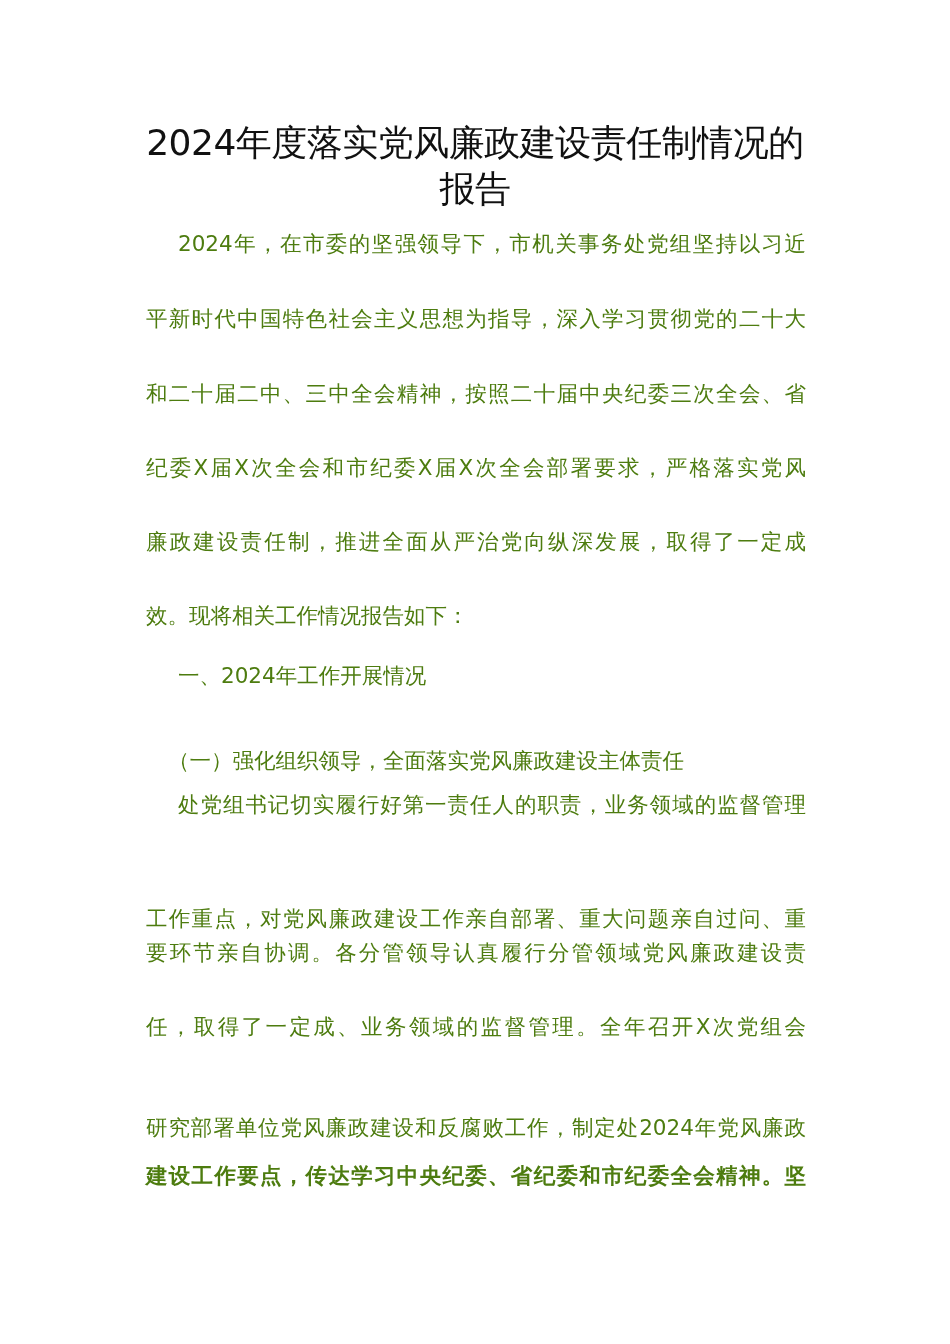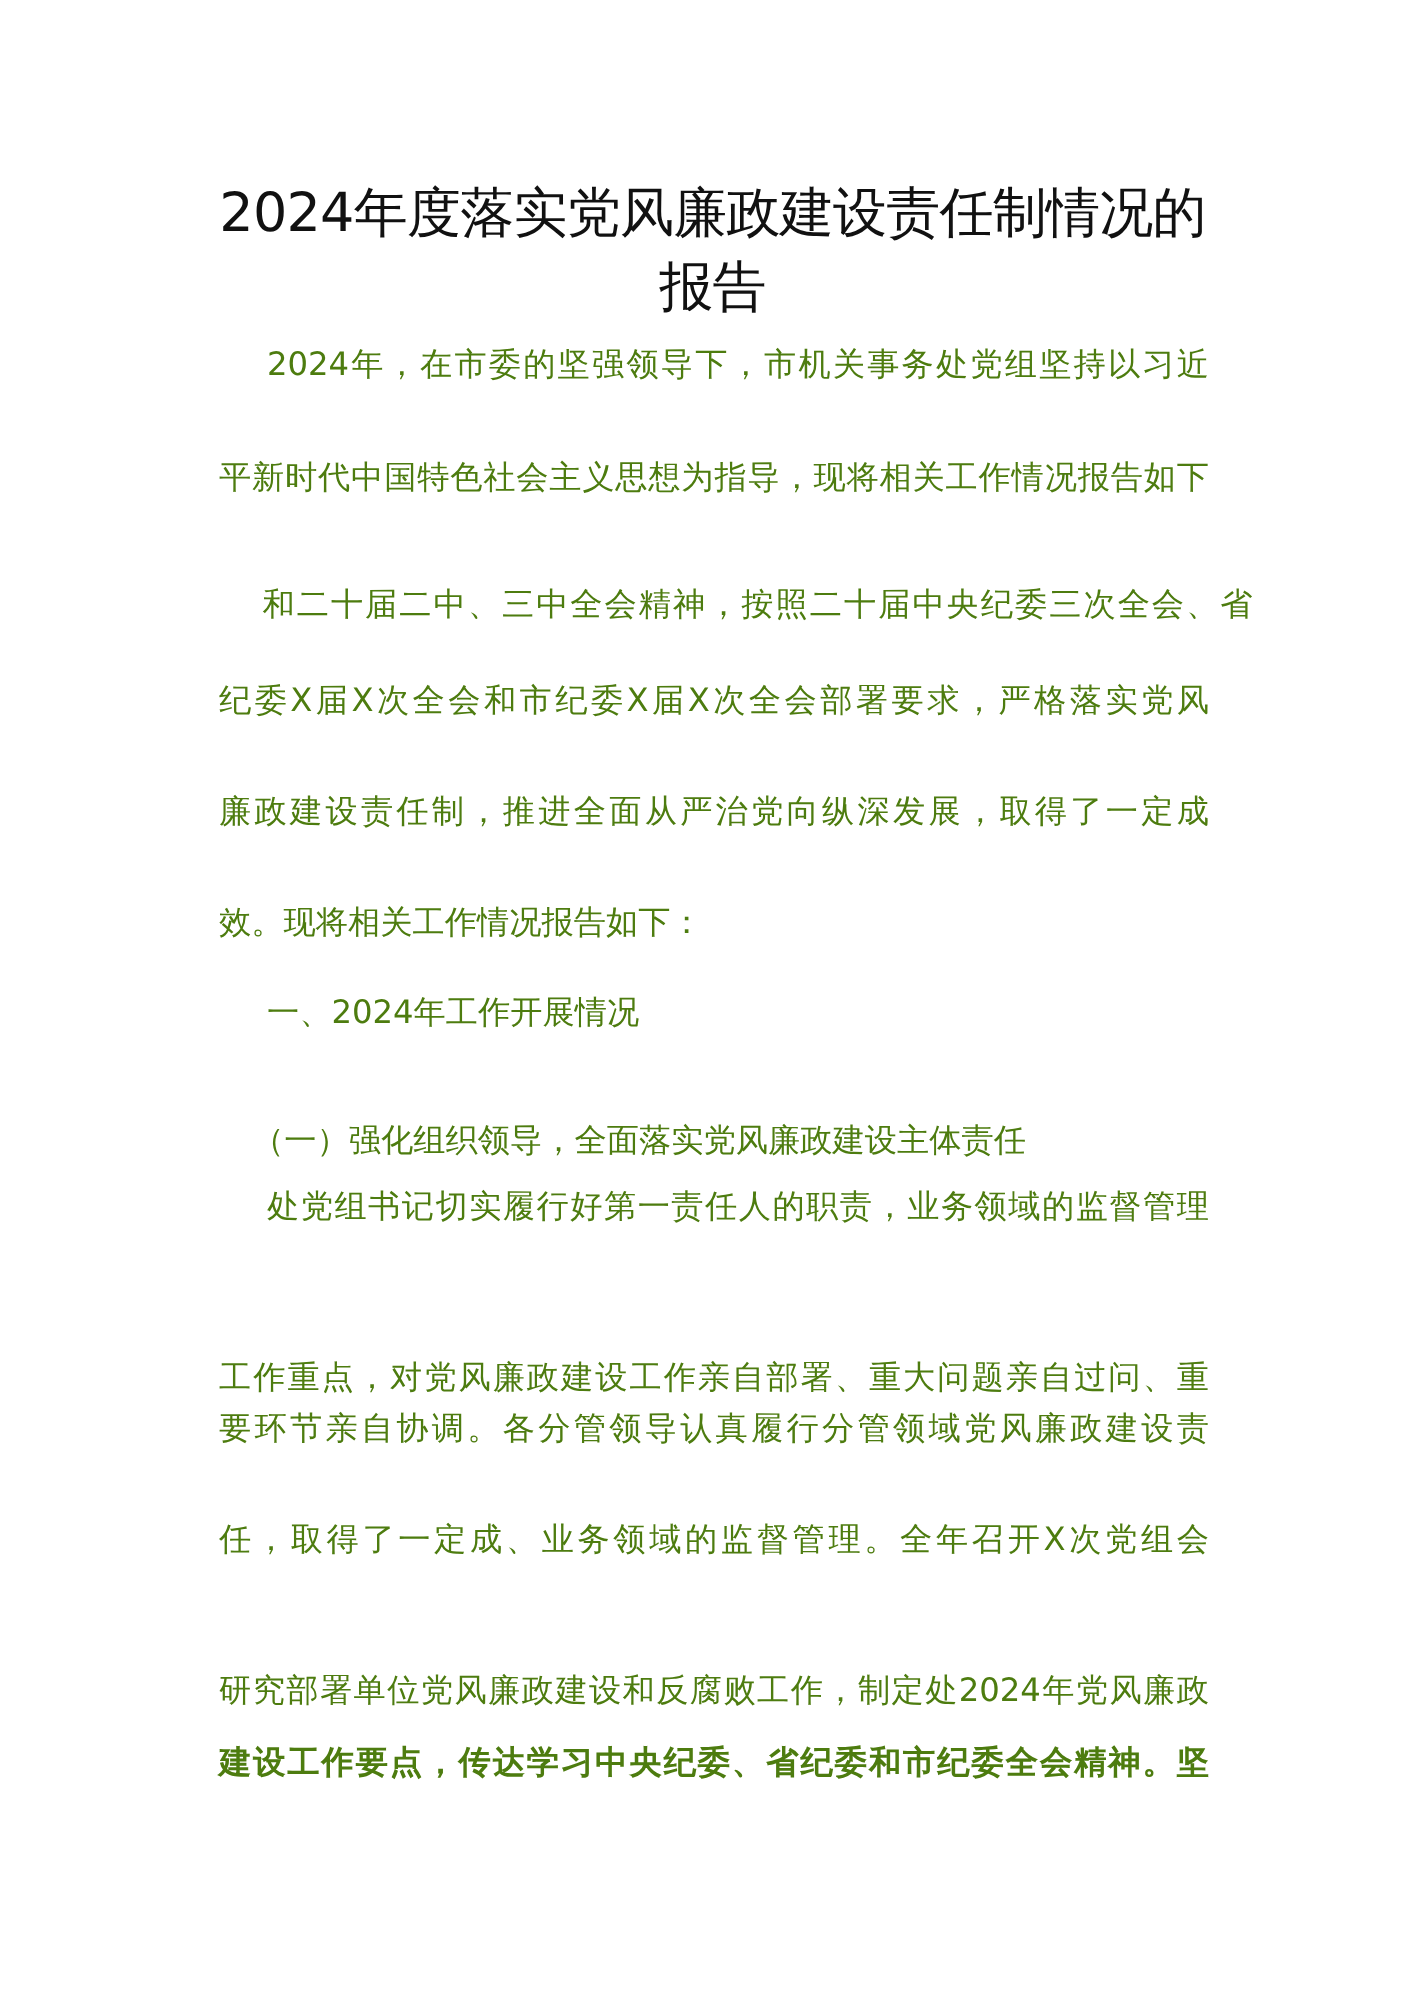--- a/index.html
+++ b/index.html
@@ -53,26 +53,26 @@
     .line.indent-sub {
       left: 168px;
     }
   </style>
 </head>
 <body>
 
 <div class="page">
 
   <div class="title-line" style="top:121px;">2024年度落实党风廉政建设责任制情况的</div>
-  <div class="title-line" style="top:170px;">报告</div>
+  <div class="title-line" style="top:170px;font-family:Liberation Mono, monospace;">报告</div>
 
   <div>
     <div class="line indent" style="top:229px;">2024年，在市委的坚强领导下，市机关事务处党组坚持以习近</div>
-    <div class="line" style="top:304px;">平新时代中国特色社会主义思想为指导，现将相关工作情况报告如下</div>
-    <div class="line" style="top:389px;margin-left:29px;">和二十届二中、三中全会精神，按照二十届中央纪委三次全会、省</div>
+    <div class="line" style="top:304px;">平新时代中国特色社会主义思想为指导，深入学习贯彻党的二十大</div>
+    <div class="line" style="top:379px;">和二十届二中、三中全会精神，按照二十届中央纪委三次全会、省</div>
     <div class="line" style="top:453px;">纪委X届X次全会和市纪委X届X次全会部署要求，严格落实党风</div>
     <div class="line" style="top:527px;">廉政建设责任制，推进全面从严治党向纵深发展，取得了一定成</div>
     <div class="line last" style="top:601px;">效。现将相关工作情况报告如下：</div>
   </div>
 
   <div class="line indent last" style="top:661px;">一、2024年工作开展情况</div>
 
   <div class="line indent-sub last" style="top:746px;">（一）强化组织领导，全面落实党风廉政建设主体责任</div>
 
   <div>

